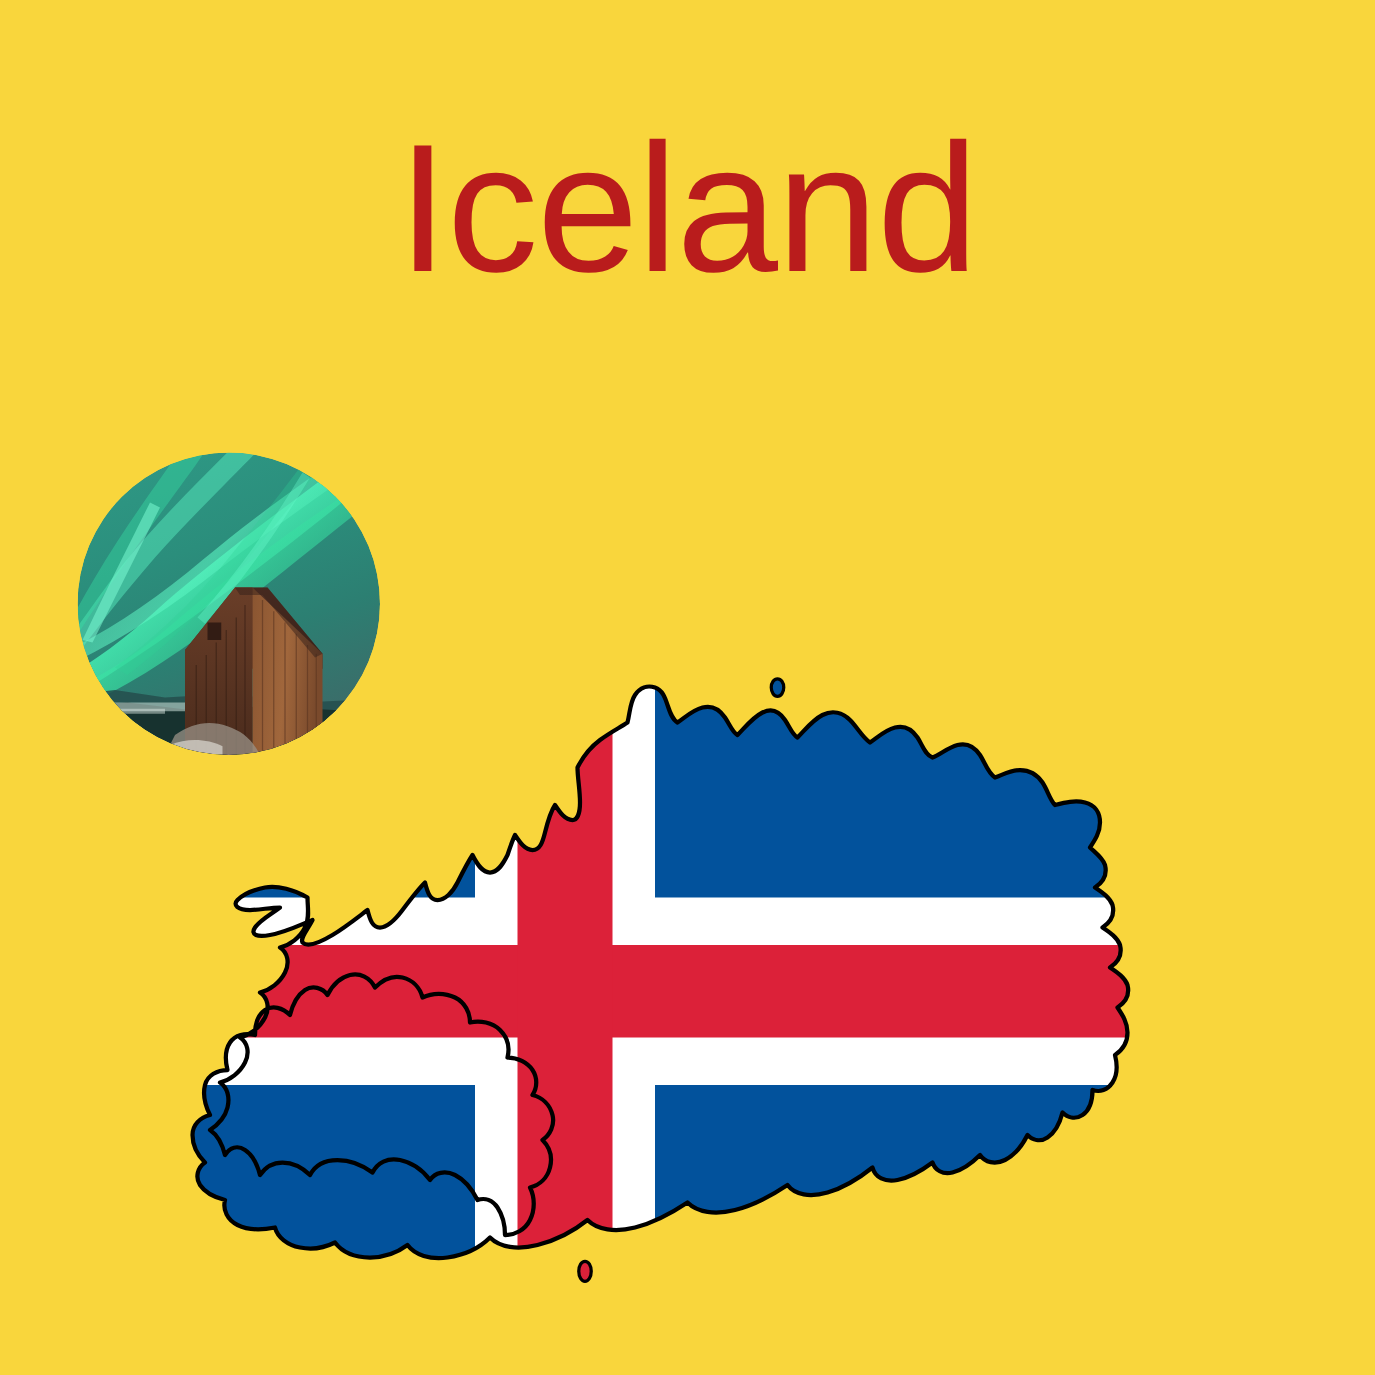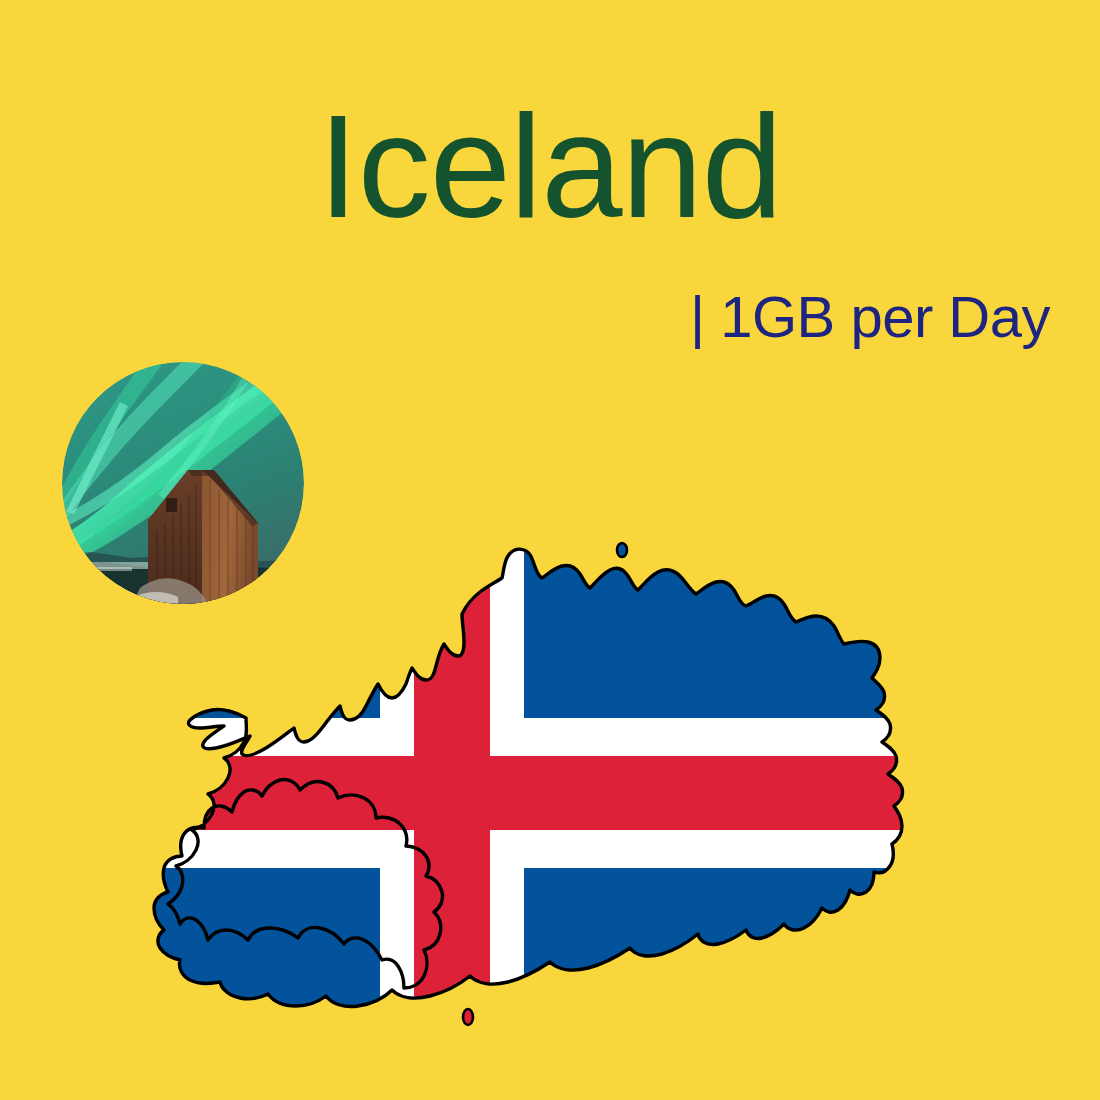--- a/index.html
+++ b/index.html
@@ -24,21 +24,21 @@
   #title {
     position: absolute;
     left: 0;
     top: 94px;
     width: 1100px;
     text-align: center;
     font-size: 146px;
     line-height: 146px;
     font-weight: 400;
     letter-spacing: -1px;
-    color: #14532d;
+    color: #b91c1c;
     white-space: nowrap;
   }
 
   
   #subtitle {
     position: absolute;
     left: 40px;
     top: 278px;
     width: 1010px;
     text-align: right;
@@ -76,21 +76,20 @@
   #map-wrap svg { display: block; width: 800px; height: 580px; }
 </style>
 </head>
 <body>
 
 <div id="poster">
 
   <div id="title">Iceland</div>
 
   <div id="subtitle">
-    <span class="sub-line">| 1GB per Day</span>
   </div>
 
   <div id="aurora-photo">
     <svg width="242" height="242" viewBox="0 0 242 242">
       <defs>
         <linearGradient id="skyGrad" x1="0" y1="0" x2="0.35" y2="1">
           <stop offset="0%" stop-color="#2F9A86"></stop>
           <stop offset="40%" stop-color="#2B8E7C"></stop>
           <stop offset="72%" stop-color="#2C7F72"></stop>
           <stop offset="100%" stop-color="#3A6E6A"></stop>

